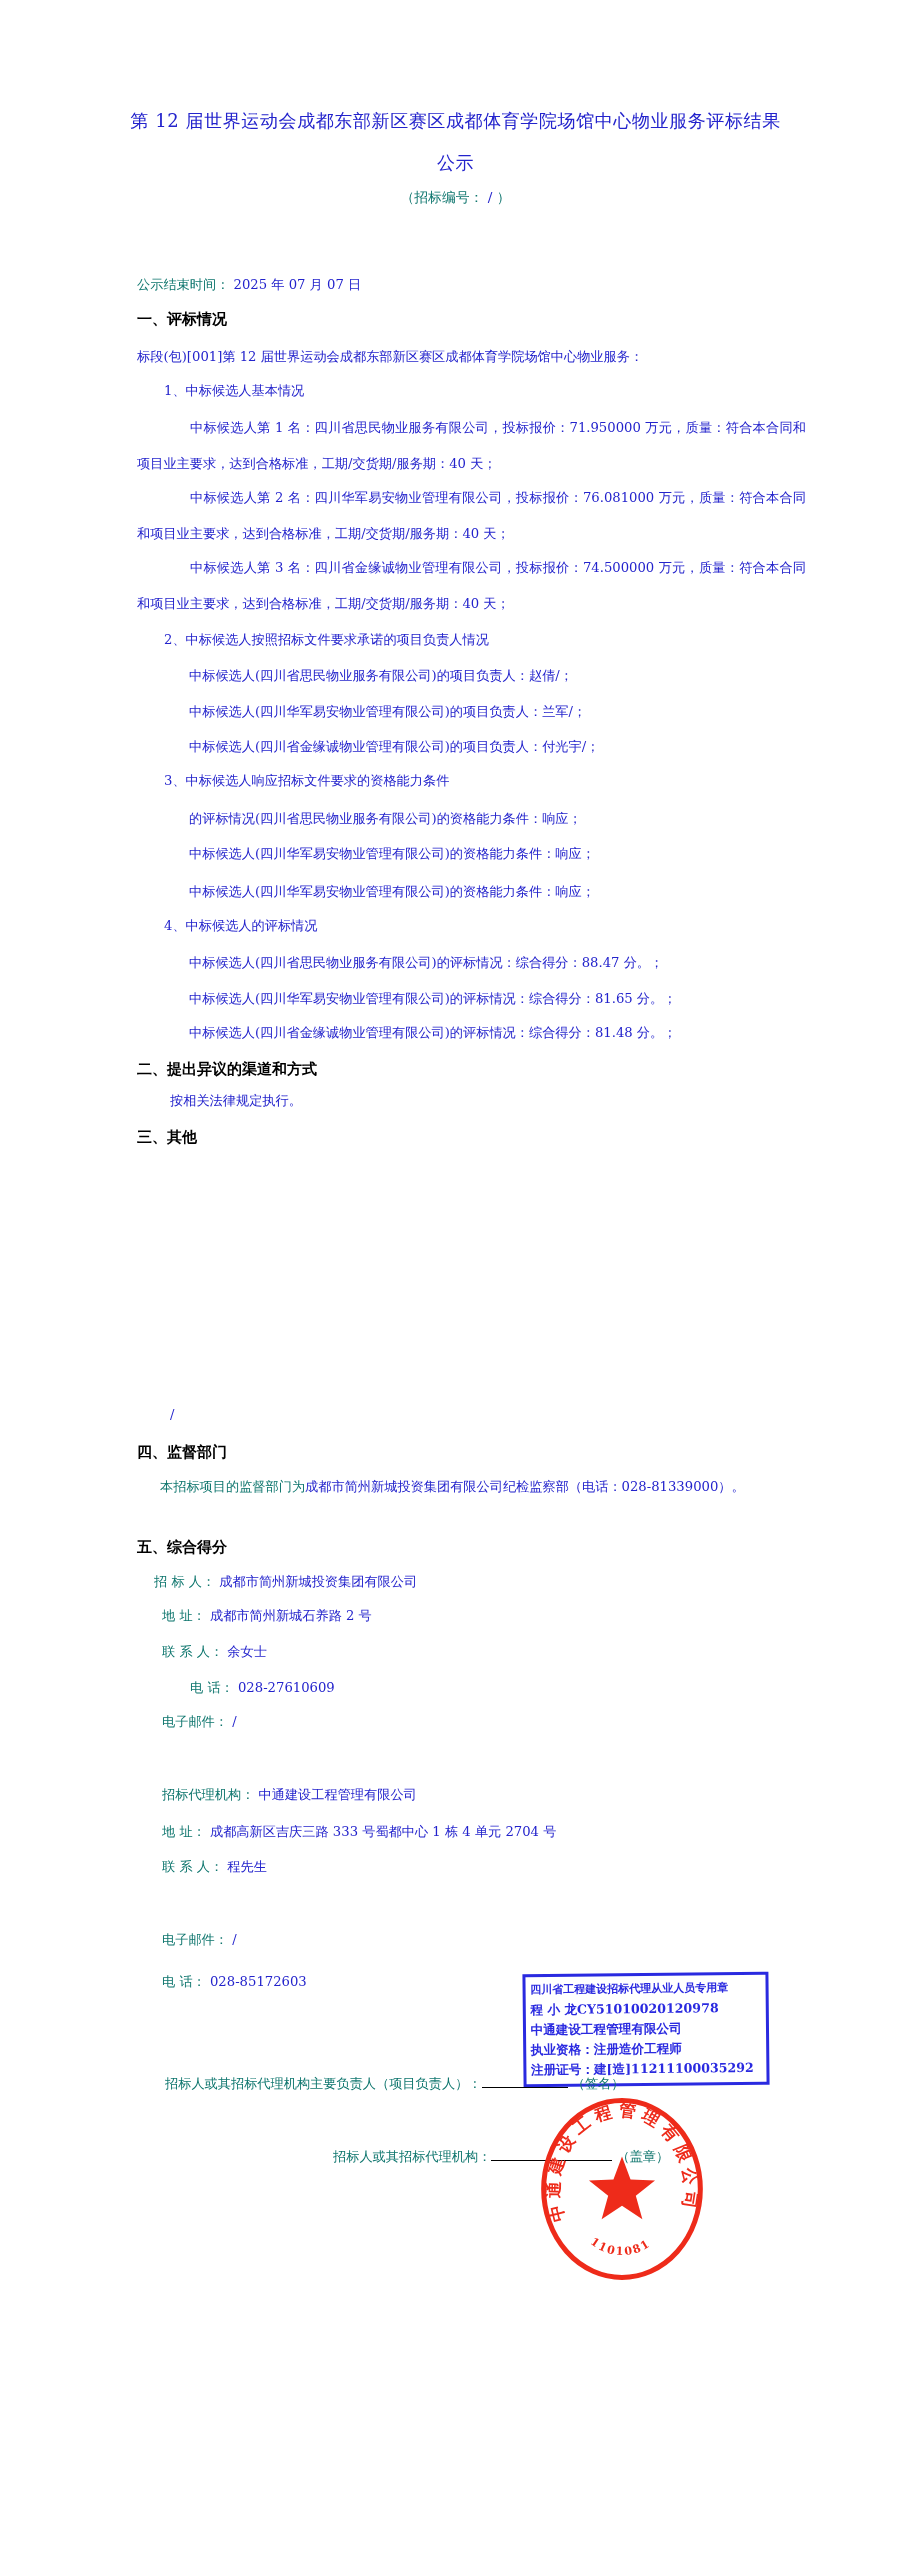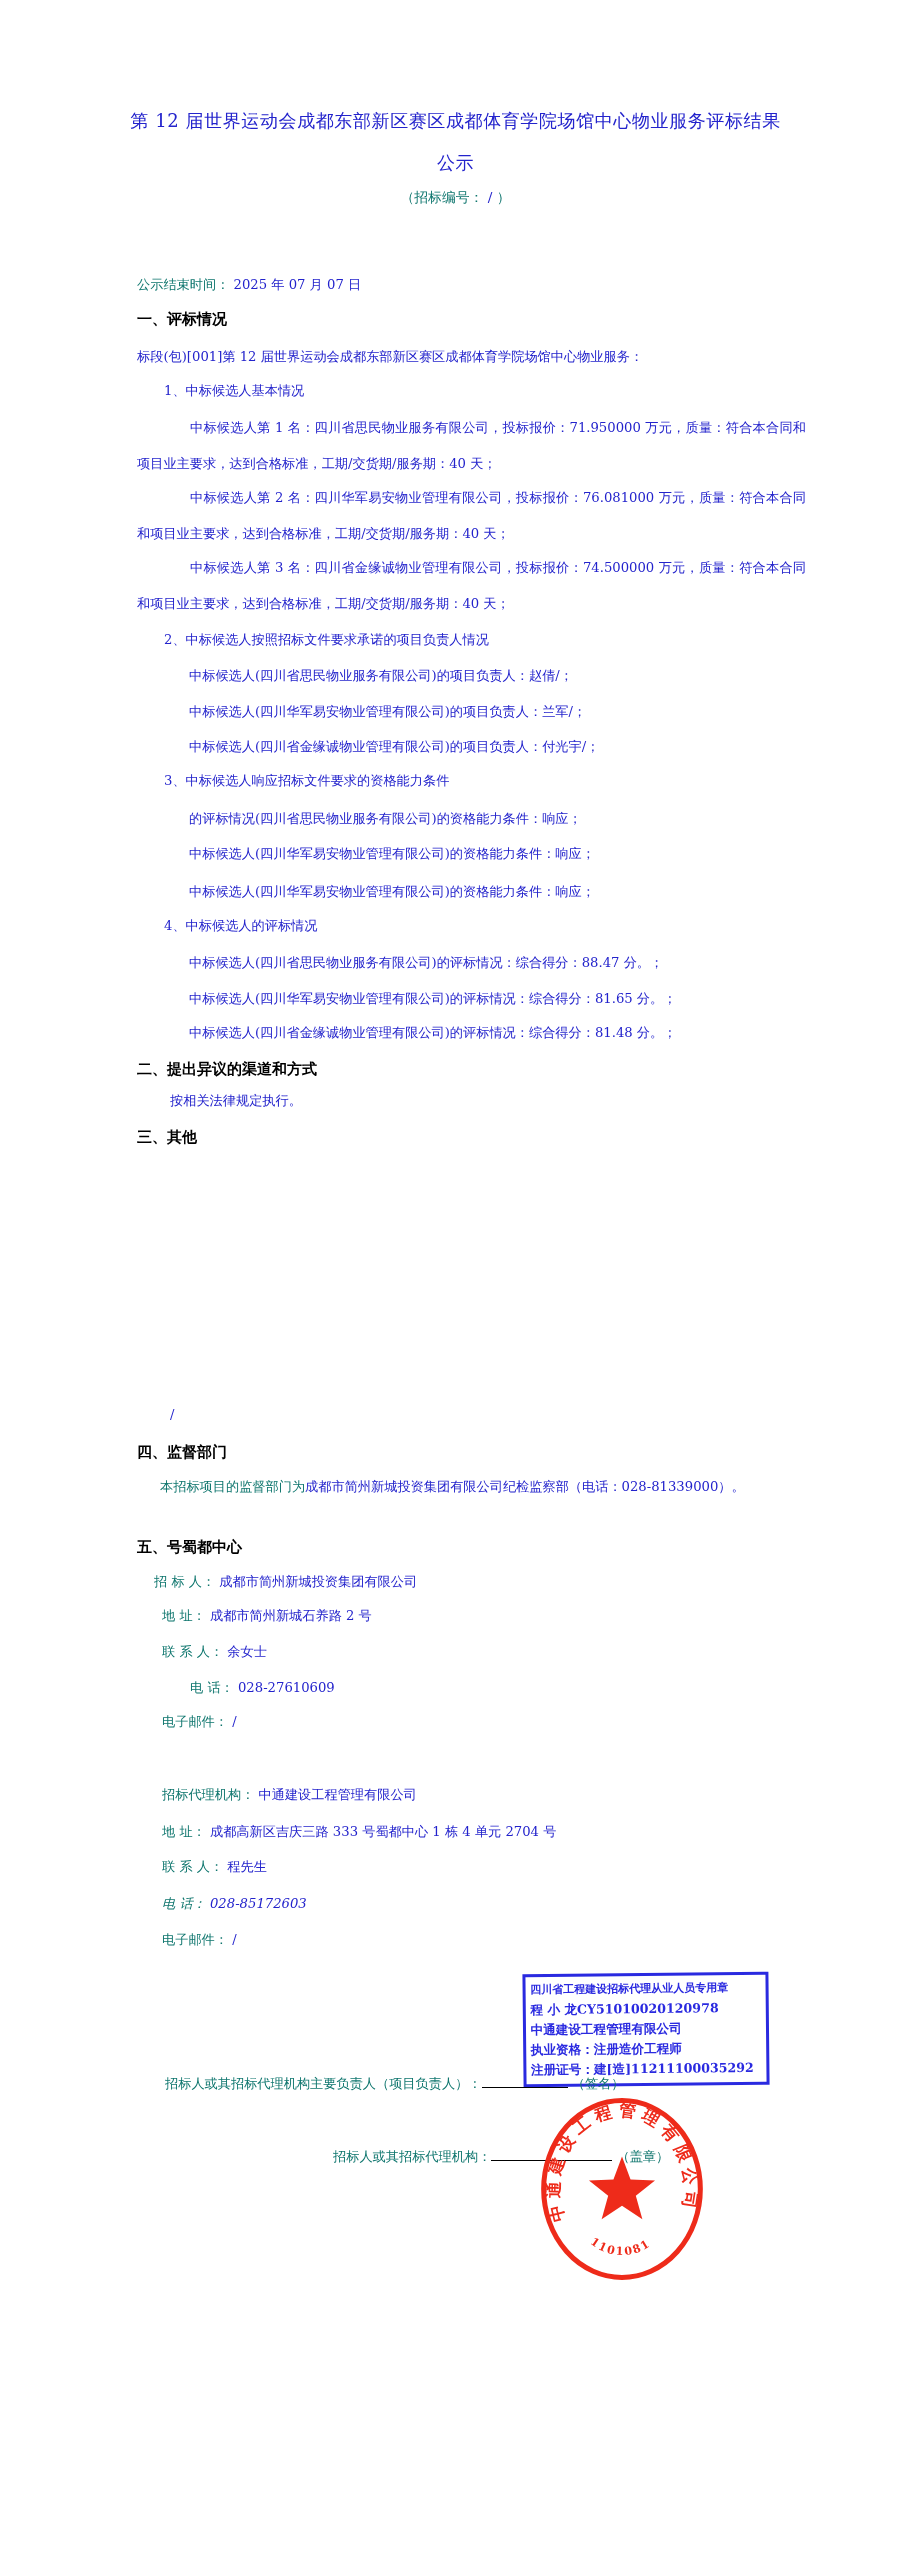--- a/index.html
+++ b/index.html
@@ -79,21 +79,21 @@
 
   <div class="abs h-bold" style="top:1051px;left:137px;">二、提出异议的渠道和方式</div>
   <div class="abs body-line t-blue" style="top:1083px;left:170px;">按相关法律规定执行。</div>
 
   <div class="abs h-bold" style="top:1119px;left:137px;">三、其他</div>
   <div class="abs body-line t-blue" style="top:1397px;left:170px;">/</div>
 
   <div class="abs h-bold" style="top:1434px;left:137px;">四、监督部门</div>
   <div class="abs para" style="top:1469px;text-indent:23px;"><span class="t-black">本招标项目的监督部门为</span><span class="t-blue">成都市简州新城投资集团有限公司纪检监察部（电话：028-81339000）。</span></div>
 
-  <div class="abs h-bold" style="top:1529px;left:137px;">五、号蜀都中心</div>
+  <div class="abs h-bold" style="top:1529px;left:137px;">五、综合得分</div>
 
   <div class="abs body-line" style="top:1564px;left:154px;">
     <span class="t-black">招 标 人：</span>
     <span class="t-blue">成都市简州新城投资集团有限公司</span>
   </div>
   <div class="abs body-line" style="top:1598px;left:162px;">
     <span class="t-black">地    址：</span>
     <span class="t-blue">成都市简州新城石养路 2 号</span>
   </div>
   <div class="abs body-line" style="top:1634px;left:162px;">
@@ -114,21 +114,21 @@
     <span class="t-blue">中通建设工程管理有限公司</span>
   </div>
   <div class="abs body-line" style="top:1814px;left:162px;">
     <span class="t-black">地    址：</span>
     <span class="t-blue">成都高新区吉庆三路 333 号蜀都中心 1 栋 4 单元 2704 号</span>
   </div>
   <div class="abs body-line" style="top:1849px;left:162px;">
     <span class="t-black">联 系 人：</span>
     <span class="t-blue">程先生</span>
   </div>
-  <div class="abs body-line" style="top:1886px;left:162px;font-style:italic;">
+  <div class="abs body-line" style="top:1964px;left:162px;">
     <span class="t-black">电    话：</span>
     <span class="t-blue">028-85172603</span>
   </div>
   <div class="abs body-line" style="top:1922px;left:162px;">
     <span class="t-black">电子邮件：</span>
     <span class="t-blue">/</span>
   </div>
 
   <div class="abs agent-stamp">
     <div class="s-line first">四川省工程建设招标代理从业人员专用章</div>

